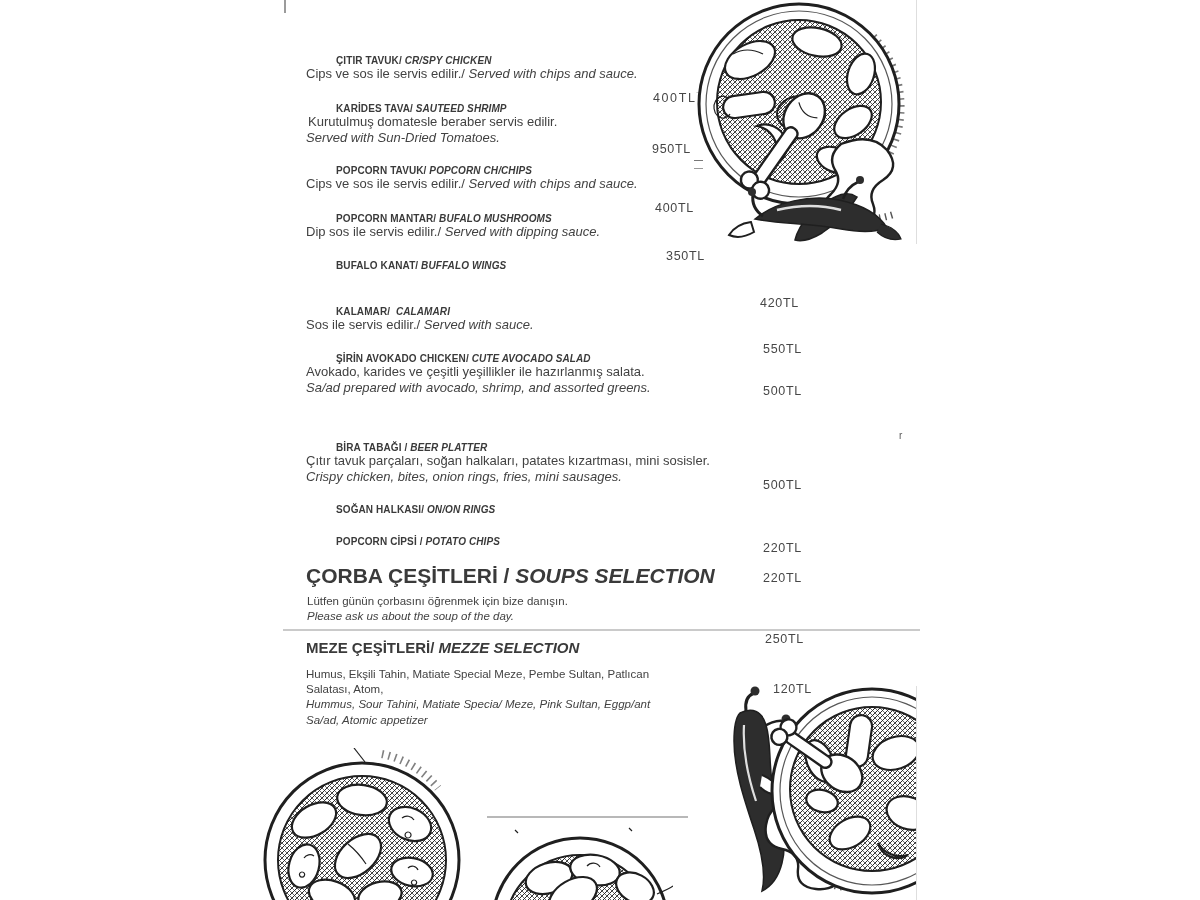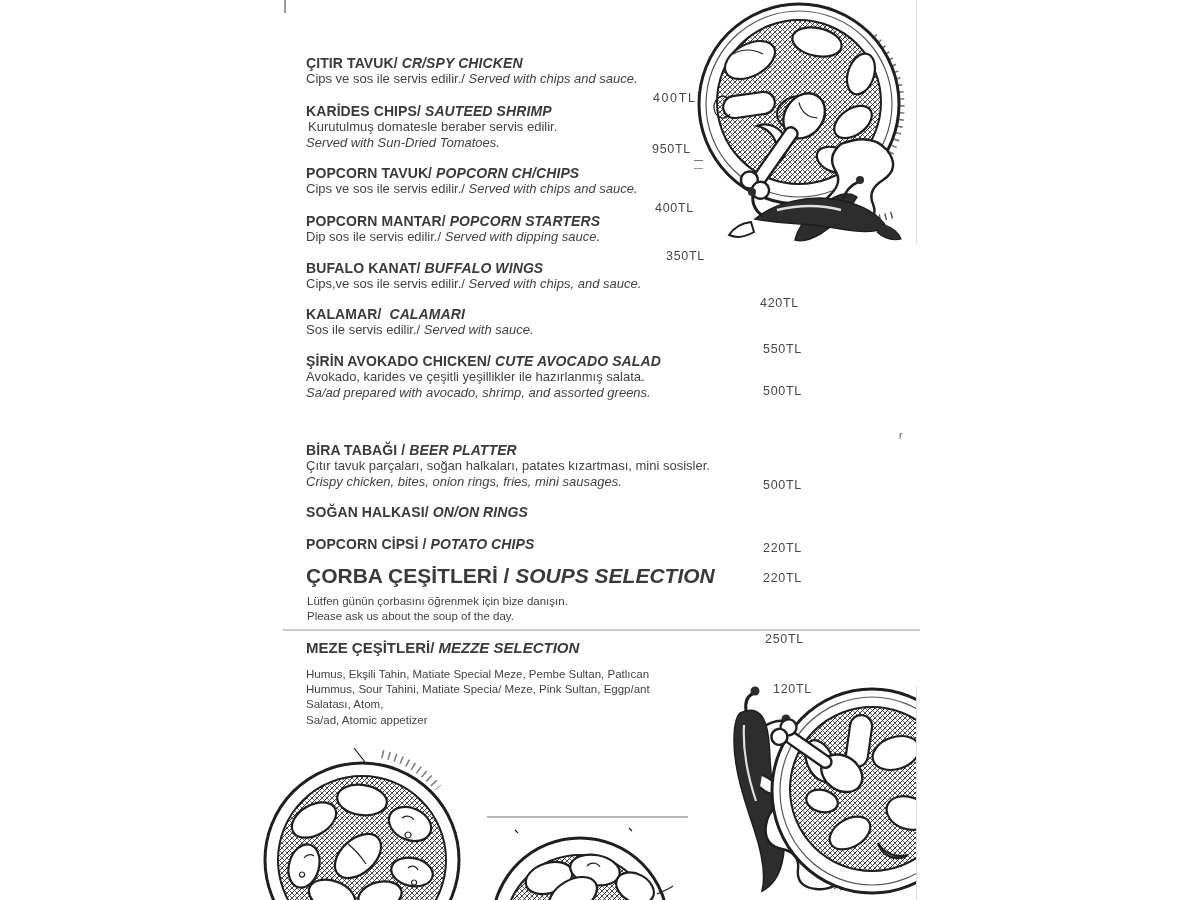--- a/index.html
+++ b/index.html
@@ -10,31 +10,31 @@
   
   .h{position:absolute;left:306px;font-weight:700;color:#3a3a3a;white-space:nowrap;}
   .h .tr{white-space:pre;}
   .h .en{font-style:italic;}
   .h1{top:15px;font-size:20px;letter-spacing:.2px;}
   .h1 .en{margin-left:-14px;}
   .h2{top:564px;font-size:21px;}
   .h3{top:639px;font-size:15px;}
   
   .item{position:absolute;left:306px;}
-  .nm{font-size:14px;font-weight:700;color:#3a3a3a;letter-spacing:.1px;white-space:nowrap;}
+  .nm{font-size:10px;font-weight:700;color:#3a3a3a;letter-spacing:.1px;white-space:nowrap;margin-left:30px;}
   .nm .tr{white-space:pre;}
   .nm .en{font-style:italic;}
   .ds{font-size:13px;line-height:15.6px;color:#424242;white-space:nowrap;}
   .ds .dn{white-space:pre;}
   .ds .de{font-style:italic;white-space:pre;}
   .price{position:absolute;font-size:12.5px;color:#474747;letter-spacing:.7px;white-space:nowrap;margin-top:38px;}
   .pnote{font-size:8px;color:#6a6a6a;letter-spacing:0;vertical-align:4px;}
   .sdesc{position:absolute;left:307px;font-size:11.5px;line-height:15.2px;color:#424242;white-space:nowrap;}
   .sdesc .dn{white-space:pre;}
-  .sdesc .de{white-space:pre;}
+  .sdesc .de{font-style:italic;white-space:pre;}
   
   .rule{position:absolute;background:#cacaca;}
   .edge{position:absolute;background:#dedede;width:1px;}
   .tickline{position:absolute;background:#9b9b9b;}
   .mark-r{position:absolute;left:899px;top:430px;font-size:10px;color:#5a5a5a;}
   .dot{position:absolute;left:716px;top:141px;width:5px;height:4px;background:#3c3c3c;}
   .dash2{position:absolute;left:694px;top:160px;width:9px;height:7px;border-top:1.5px solid #777;border-bottom:1.5px solid #999;}
   .ill{position:absolute;}
   .blob{fill:#ffffff;stroke:#1f1f1f;stroke-width:2.2;}
   .ln{fill:none;stroke:#1f1f1f;stroke-width:1.2;}
@@ -57,41 +57,40 @@
   </svg>
 
 
   <div class="item" style="top:55px">
     <div class="nm"><span class="tr">ÇITIR TAVUK/ </span><span class="en">CR/SPY CHICKEN</span></div>
     <div class="ds"><span class="dn">Cips ve sos ile servis edilir./ </span><span class="de">Served with chips and sauce.</span></div>
   </div>
   <span class="price" style="left:653px;top:53px;letter-spacing:1.6px"><span>400TL</span><span class="pnote">¯--</span></span>
 
   <div class="item" style="top:103px">
-    <div class="nm"><span class="tr">KARİDES CHIPS/ </span><span class="en">SAUTEED SHRIMP</span></div>
+    <div class="nm"><span class="tr">KARİDES TAVA/ </span><span class="en">SAUTEED SHRIMP</span></div>
     <div class="ds" style="padding-left:2px"><span class="dn">Kurutulmuş domatesle beraber servis edilir.</span></div>
     <div class="ds"><span class="de">Served with Sun-Dried Tomatoes.</span></div>
   </div>
   <span class="price" style="left:652px;top:104px">950TL</span>
 
   <div class="item" style="top:165px">
     <div class="nm"><span class="tr">POPCORN TAVUK/ </span><span class="en">POPCORN CH/CHIPS</span></div>
     <div class="ds"><span class="dn">Cips ve sos ile servis edilir./ </span><span class="de">Served with chips and sauce.</span></div>
   </div>
   <span class="price" style="left:655px;top:163px">400TL</span>
 
   <div class="item" style="top:213px">
-    <div class="nm"><span class="tr">POPCORN MANTAR/ </span><span class="en">POPCORN STARTERS</span></div>
+    <div class="nm"><span class="tr">POPCORN MANTAR/ </span><span class="en">BUFALO MUSHROOMS</span></div>
     <div class="ds"><span class="dn">Dip sos ile servis edilir./ </span><span class="de">Served with dipping sauce.</span></div>
   </div>
   <span class="price" style="left:666px;top:211px">350TL</span>
 
   <div class="item" style="top:260px">
     <div class="nm"><span class="tr">BUFALO KANAT/ </span><span class="en">BUFFALO WINGS</span></div>
-    <div class="ds"><span class="dn">Cips,ve sos ile servis edilir./ </span><span class="de">Served with chips, and sauce.</span></div>
   </div>
   <span class="price" style="left:760px;top:258px">420TL</span>
 
   <div class="item" style="top:306px">
     <div class="nm"><span class="tr">KALAMAR/  </span><span class="en">CALAMARI</span></div>
     <div class="ds"><span class="dn">Sos ile servis edilir./ </span><span class="de">Served with sauce.</span></div>
   </div>
   <span class="price" style="left:763px;top:304px">550TL</span>
 
   <div class="item" style="top:353px">
@@ -127,22 +126,22 @@
   </div>
   <span class="price" style="left:765px;top:594px">250TL</span>
 
   <div class="rule" style="left:283px;top:629px;width:637px;height:2px"></div>
 
   <div class="h h3">
     <span class="tr">MEZE ÇEŞİTLERİ/ </span><span class="en">MEZZE SELECTION</span>
   </div>
   <div class="sdesc" style="top:667px;left:306px">
     <div><span class="dn">Humus, Ekşili Tahin, Matiate Special Meze, Pembe Sultan, Patlıcan</span></div>
+    <div><span class="dn">Salatası, Atom,</span></div>
     <div><span class="de">Hummus, Sour Tahini, Matiate Specia/ Meze, Pink Sultan, Eggp/ant</span></div>
-    <div><span class="dn">Salatası, Atom,</span></div>
     <div><span class="de">Sa/ad, Atomic appetizer</span></div>
   </div>
   <span class="price" style="left:773px;top:644px">120TL</span>
 
   <div class="tickline" style="left:284px;top:0;width:2px;height:13px"></div>
   <span class="mark-r">r</span>
   <div class="dot"></div>
   <div class="dash2"></div>
   <div class="edge" style="left:916px;top:0;height:244px"></div>
   <div class="edge" style="left:916px;top:686px;height:214px"></div>

